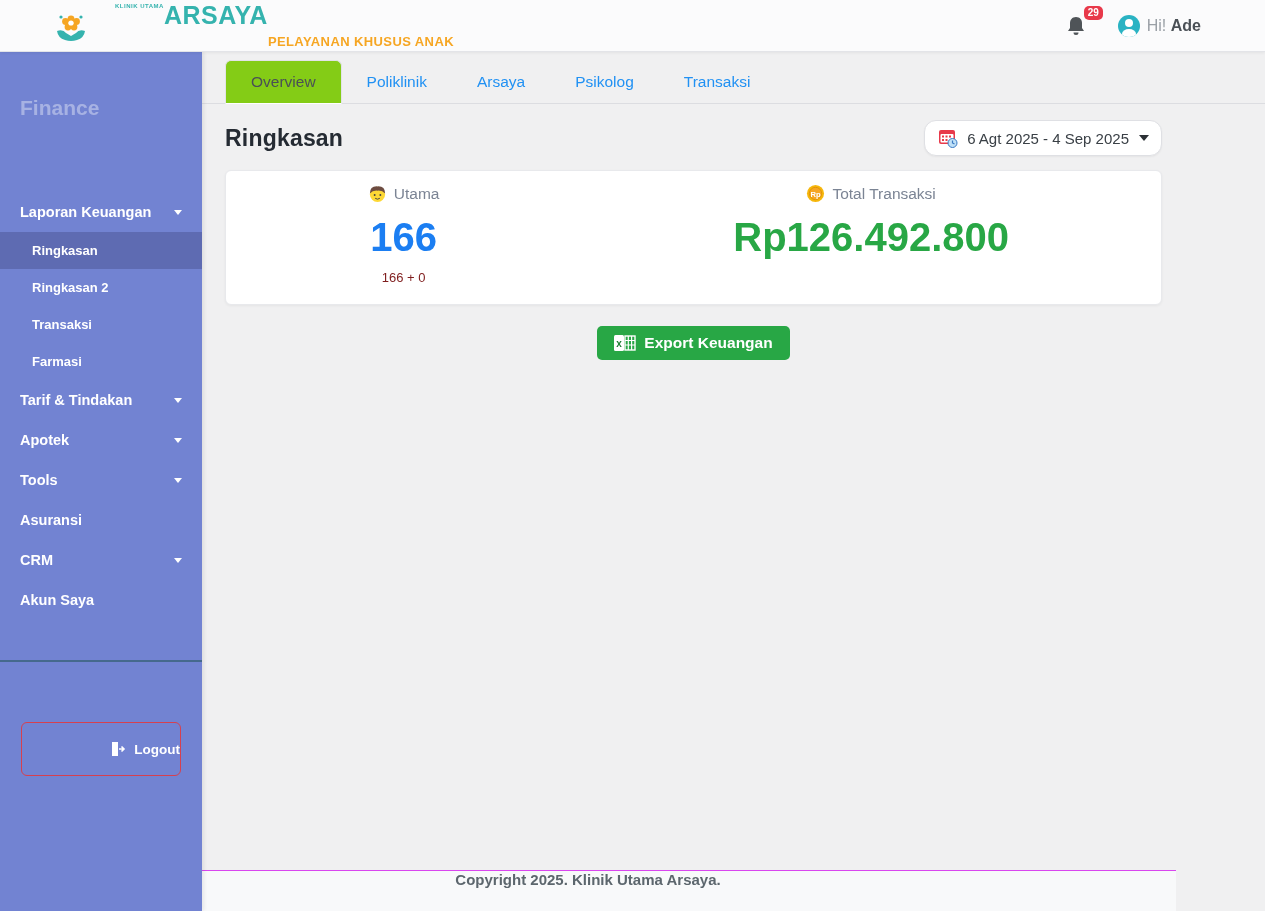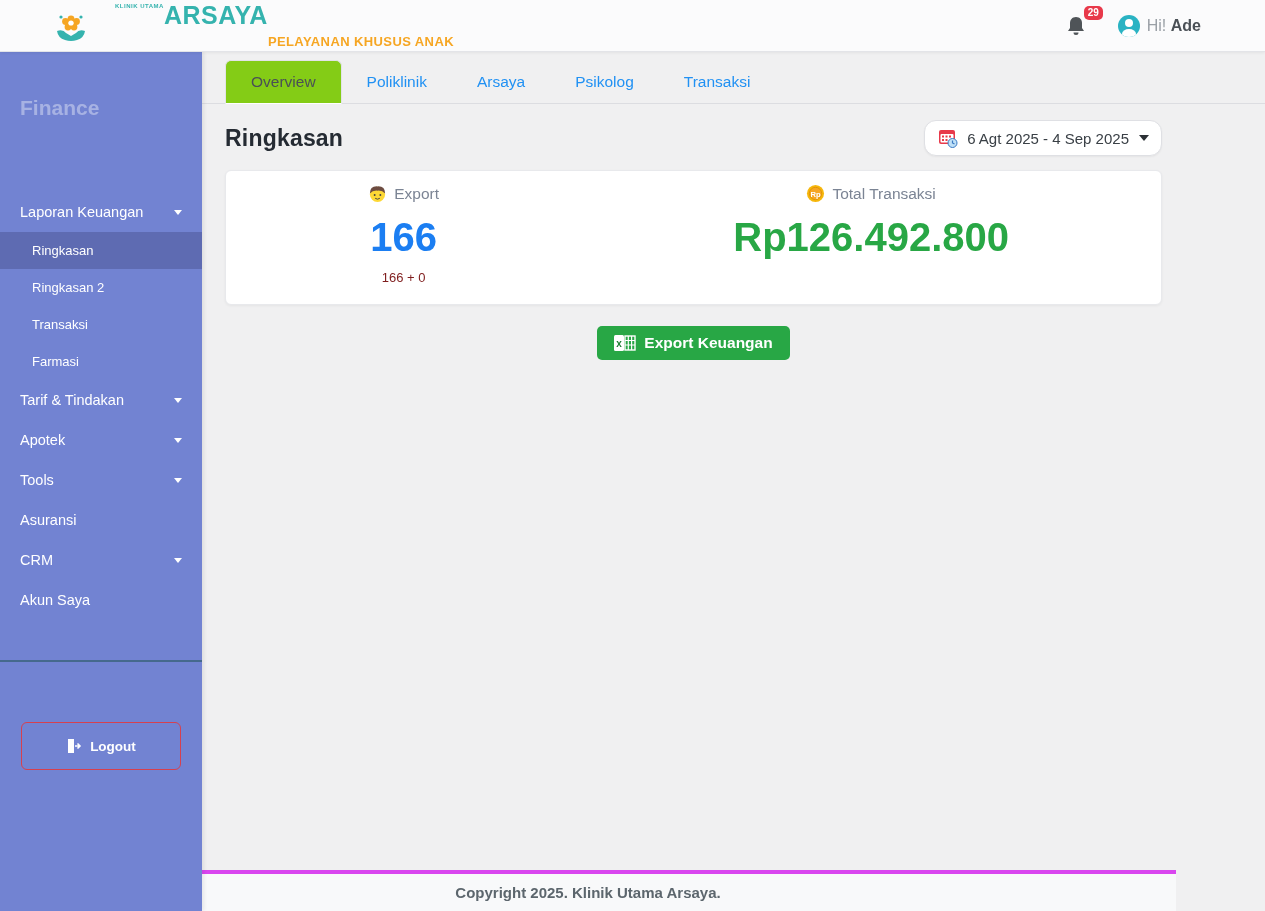--- a/index.html
+++ b/index.html
@@ -50,39 +50,39 @@
   
   .sidebar {
     position:absolute; top:52px; left:0; bottom:0; width:202px;
     background:#7283d2; z-index:20; color:#fff;
     box-shadow:2px 0 4px rgba(0,0,0,.08);
   }
   .finance-title {
     margin:44px 0 0 20px; font-size:21px; font-weight:bold;
     color:rgba(255,255,255,.38);
   }
-  .menu { margin-top:72px; font-weight:normal; }
+  .menu { margin-top:72px; font-weight:bold; }
   .menu-item {
     display:flex; align-items:center; justify-content:space-between;
     padding:12px 20px; font-size:14.5px; cursor:pointer;
   }
   .submenu-item {
     padding:11px 20px 11px 32px; font-size:13px; cursor:pointer;
   }
   .submenu-item.active { background:#5e6bb2; }
   .caret-down {
     width:0; height:0; border-left:4.5px solid transparent;
     border-right:4.5px solid transparent; border-top:5px solid #ffffff;
   }
   .side-divider {
     border:none; border-top:2px solid rgba(32,84,84,.55); margin-top:40px;
   }
   .logout-btn {
-    display:flex; align-items:center; justify-content:center; gap:8px;
-    width:160px; height:48px; margin:60px auto 0;
+    display:flex; align-items:center; justify-content:flex-end; gap:8px;
+    width:160px; height:54px; margin:60px auto 0;
     background:transparent; border:1px solid #d6404f; border-radius:6px;
     color:#fff; font-size:13.5px; font-weight:bold; cursor:pointer;
     font-family:inherit;
   }
 
   
   .main { position:absolute; top:52px; left:202px; right:0; bottom:0; }
   .tabs-row {
     display:flex; align-items:flex-end; padding-left:23px; margin-top:6px;
     border-bottom:1px solid #dcdde1; height:46px;
@@ -130,22 +130,22 @@
   .export-btn {
     display:inline-flex; align-items:center; gap:8px;
     background:#28a745; border:none; border-radius:5px;
     color:#fff; font-size:15.5px; font-weight:bold;
     padding:8px 17px; cursor:pointer; font-family:inherit;
   }
 
   
   .footer {
     position:absolute; bottom:0; left:0; width:1176px; height:41px;
-    background:#f8f9fa; border-top:4px solid #d946ef;
-    display:flex; align-items:center; justify-content:center;
+    background:#f8f9fa; border-top:1px solid #d946ef;
+    display:flex; align-items:flex-start; justify-content:center;
     font-size:15px; font-weight:bold; color:#5c666d; z-index:10;
   }
 
   .icon-svg { display:block; }
 </style>
 </head>
 <body>
 
 <div class="topbar">
   <div class="logo">
@@ -273,21 +273,21 @@
         <div class="stat-label">
           <span>
             <svg class="icon-svg" width="19" height="19" viewBox="0 0 20 20">
               <circle cx="10" cy="11" r="8" fill="#fdd835"></circle>
               <path d="M2 10 Q2 2 10 2.5 Q18 2 18 10 Q15 6.5 10 7 Q5 6.5 2 10 Z" fill="#6d4c41"></path>
               <circle cx="7" cy="11.5" r="1" fill="#424242"></circle>
               <circle cx="13" cy="11.5" r="1" fill="#424242"></circle>
               <path d="M7.5 15 Q10 17 12.5 15" stroke="#424242" stroke-width="1" fill="none"></path>
             </svg>
           </span>
-          <span>Export</span>
+          <span>Utama</span>
         </div>
         <div class="stat-value-blue">166</div>
         <div class="stat-sub">166 + 0</div>
       </div>
       <div class="stat-col-right">
         <div class="stat-label">
           <span>
             <svg class="icon-svg" width="19" height="19" viewBox="0 0 20 20">
               <circle cx="10" cy="10" r="9" fill="#f6b70b"></circle>
               <circle cx="10" cy="10" r="6.5" fill="#f6a623" stroke="#e09307" stroke-width="1"></circle>

